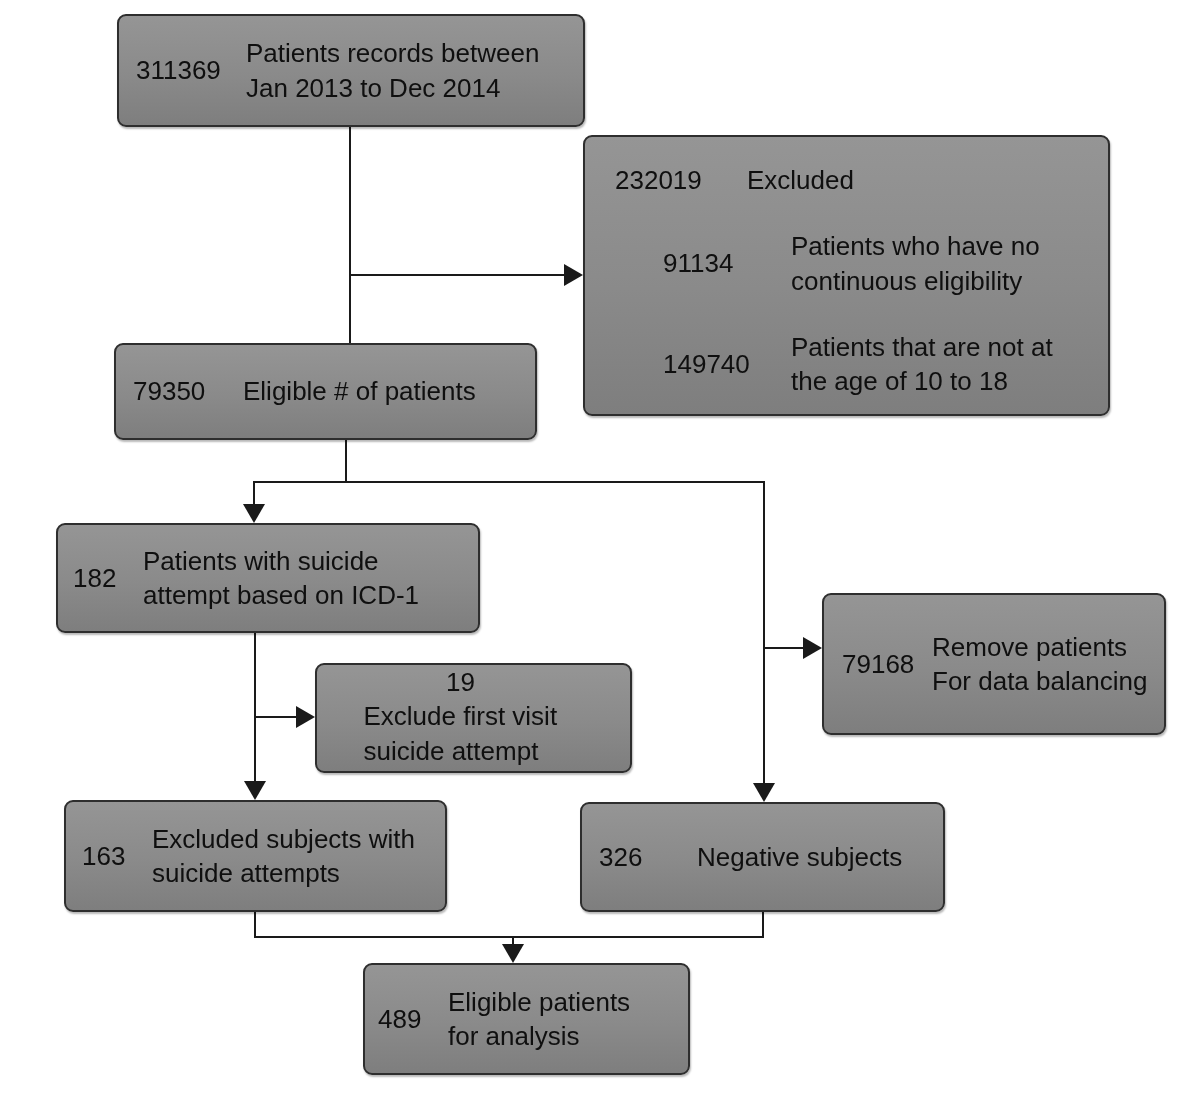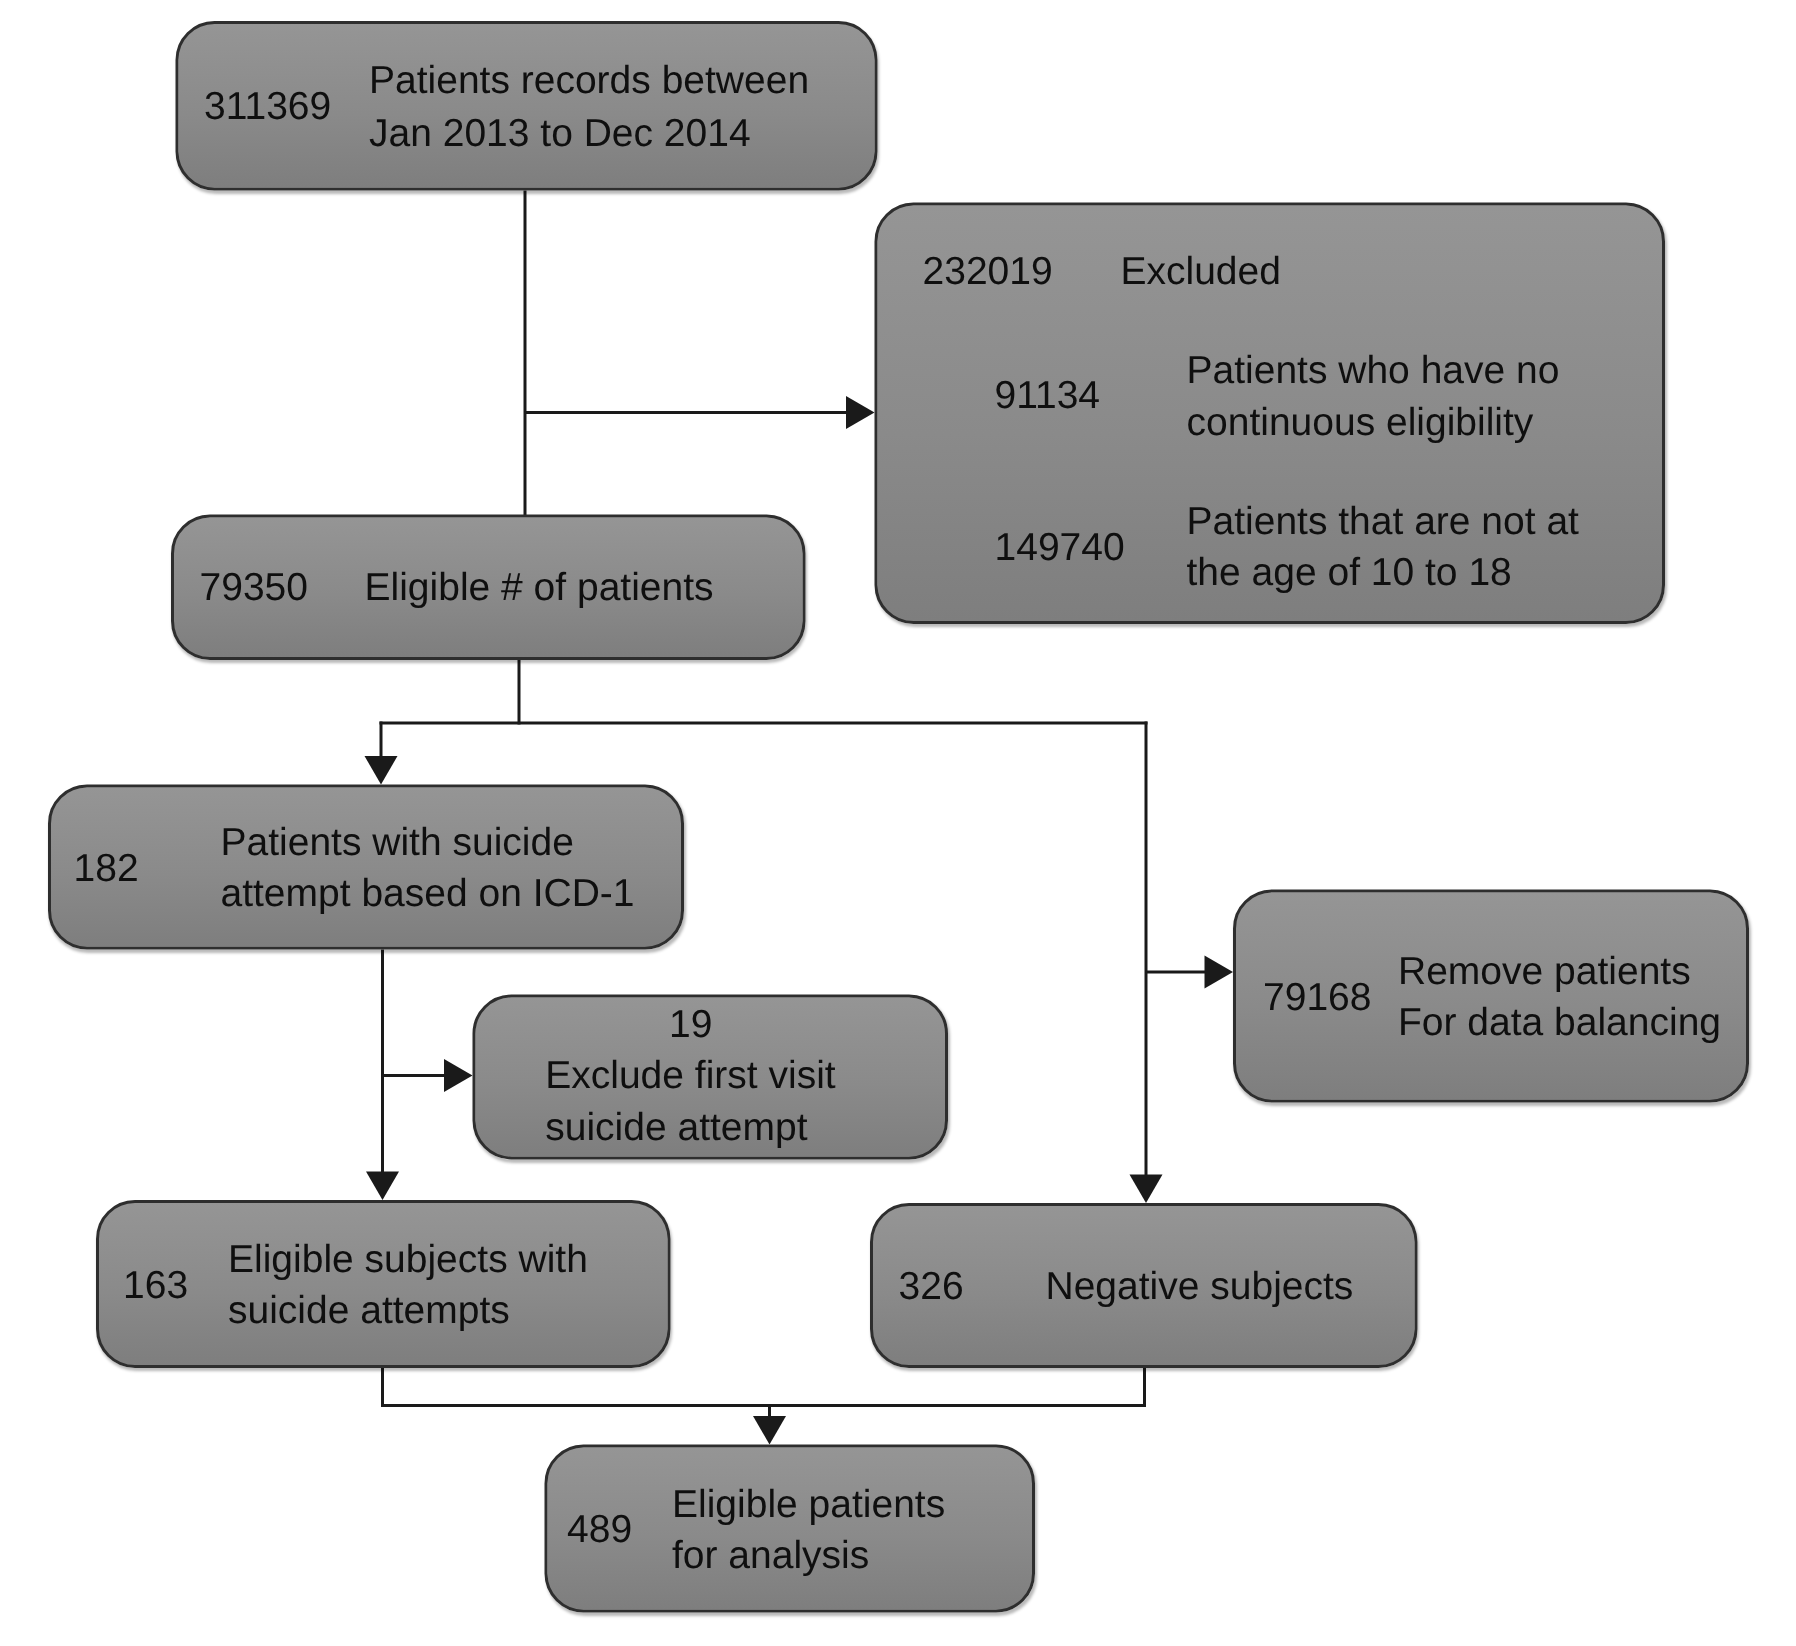--- a/index.html
+++ b/index.html
@@ -18,21 +18,21 @@
     height: 1097px;
     background: var(--bg);
     font-family: "Liberation Sans", sans-serif;
     color: var(--text-color);
     overflow: hidden;
   }
   .box {
     position: absolute;
     background: linear-gradient(180deg, var(--box-fill-top) 0%, #8a8a8a 55%, var(--box-fill-bottom) 100%);
     border: 2px solid var(--box-border);
-    border-radius: 26px;
+    border-radius: 9px;
     display: flex;
     align-items: center;
     box-shadow: 1px 2px 2px rgba(0,0,0,0.28);
     font-size: 26px;
     line-height: 1.32;
   }
   .num {
     flex: 0 0 auto;
     text-align: left;
   }
@@ -110,38 +110,38 @@
       <span class="num">149740</span>
       <span class="txt" style="max-width:300px;">Patients that are not at the age of 10 to 18</span>
     </div>
   </div>
 
   <div class="box" style="left:114px; top:343px; width:423px; height:97px; padding-left:17px;">
     <span class="num" style="width:110px;">79350</span>
     <span class="txt">Eligible # of patients</span>
   </div>
 
-  <div class="box" style="left:32px; top:523px; width:424px; height:110px; padding-left:15px;gap:28px;">
+  <div class="box" style="left:56px; top:523px; width:424px; height:110px; padding-left:15px;">
     <span class="num" style="width:70px;">182</span>
     <span class="txt" style="max-width:300px;">Patients with suicide attempt based on ICD-1</span>
   </div>
 
   <div class="box" style="left:822px; top:593px; width:344px; height:142px; padding-left:18px;">
     <span class="num" style="width:90px;">79168</span>
     <span class="txt" style="max-width:235px;">Remove patients For data balancing</span>
   </div>
 
   <div class="box" style="left:315px; top:663px; width:317px; height:110px; padding-left:15px;flex-direction:column;">
     <span class="num" style="width:70px;">19</span>
     <span class="txt" style="max-width:235px;">Exclude first visit suicide attempt</span>
   </div>
 
   <div class="box" style="left:64px; top:800px; width:383px; height:112px; padding-left:16px;">
     <span class="num" style="width:70px;">163</span>
-    <span class="txt" style="max-width:285px;">Eligible subjects with suicide attempts</span>
+    <span class="txt" style="max-width:285px;">Excluded subjects with suicide attempts</span>
   </div>
 
   <div class="box" style="left:580px; top:802px; width:365px; height:110px; padding-left:17px;">
     <span class="num" style="width:98px;">326</span>
     <span class="txt">Negative subjects</span>
   </div>
 
   <div class="box" style="left:363px; top:963px; width:327px; height:112px; padding-left:13px;">
     <span class="num" style="width:70px;">489</span>
     <span class="txt" style="max-width:215px;">Eligible patients for analysis</span>

